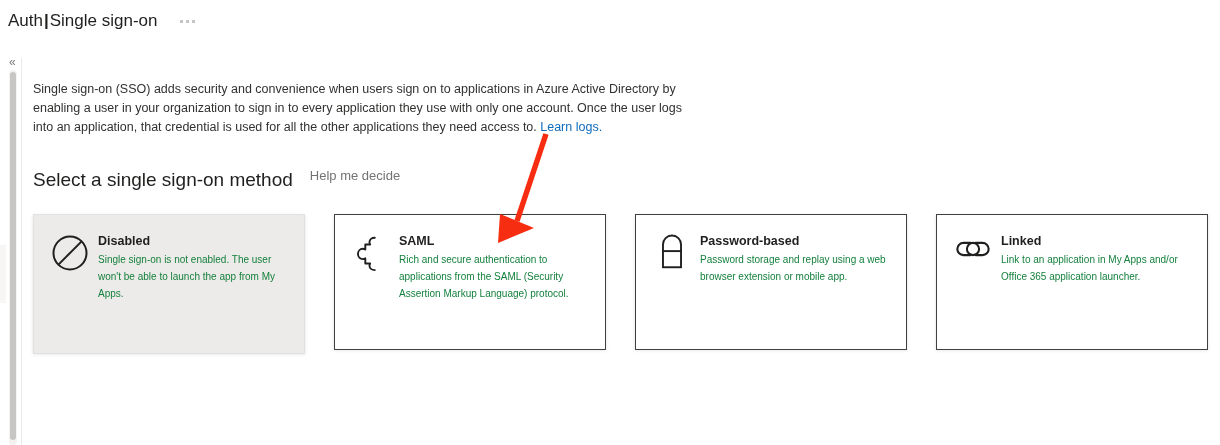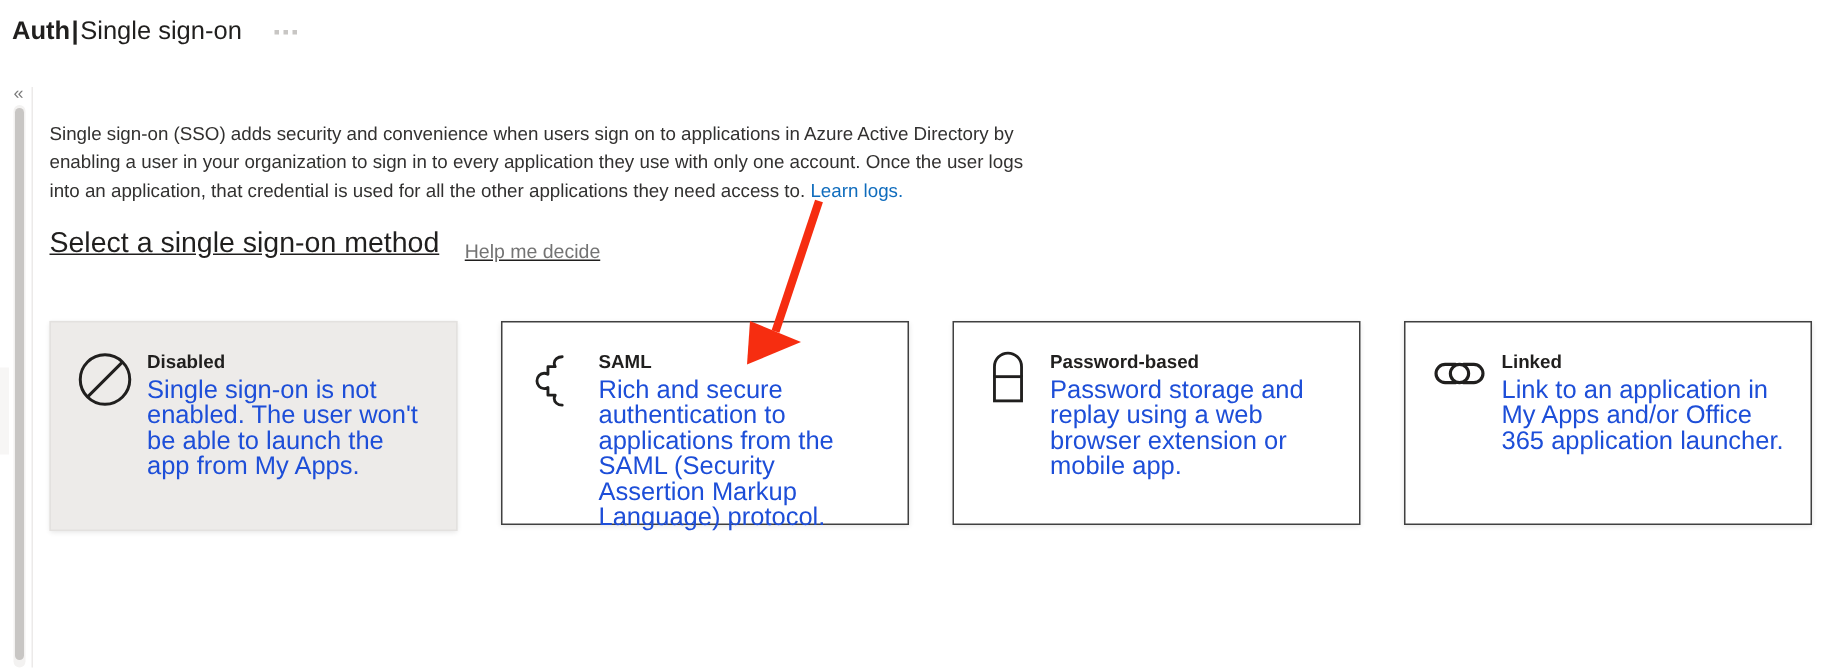--- a/index.html
+++ b/index.html
@@ -27,21 +27,21 @@
     align-items: center;
   }
   .page-title {
     font-size: 17px;
     line-height: 20px;
     margin-left: 8px;
     color: #201f1e;
     white-space: nowrap;
   }
   .page-title .bold {
-    font-weight: bold;
+    font-weight: normal;
   }
   .page-title .sep {
     font-weight: bold;
     padding: 0 1px;
   }
   .page-title .light {
     font-weight: normal;
   }
   .ellipsis-menu {
     margin-left: 18px;
@@ -128,24 +128,23 @@
     color: #323130;
   }
   .intro a {
     color: #0f6cbd;
     text-decoration: none;
   }
 
   .section-head {
     position: absolute;
     left: 0;
-    top: 93px;
-    display: flex;
-    align-items: flex-end;
-    text-decoration: underline;
+    top: 110px;
+    display: flex;
+    align-items: flex-start;
   }
   .section-title {
     font-size: 19px;
     line-height: 24px;
     font-weight: 400;
     color: #201f1e;
     white-space: nowrap;
   }
   .help-link {
     margin-left: 17px;
@@ -195,23 +194,23 @@
     padding-top: 4px;
   }
   .card-title {
     font-size: 12.5px;
     font-weight: bold;
     line-height: 17px;
     color: #201f1e;
     margin-bottom: 1px;
   }
   .card-desc {
-    font-size: 17px;
+    font-size: 10px;
     line-height: 17px;
-    color: #1d4ed8;
+    color: #15803d;
     width: 190px;
   }
 
   
   .annotation-arrow {
     position: absolute;
     left: 0;
     top: 0;
     width: 1220px;
     height: 445px;

